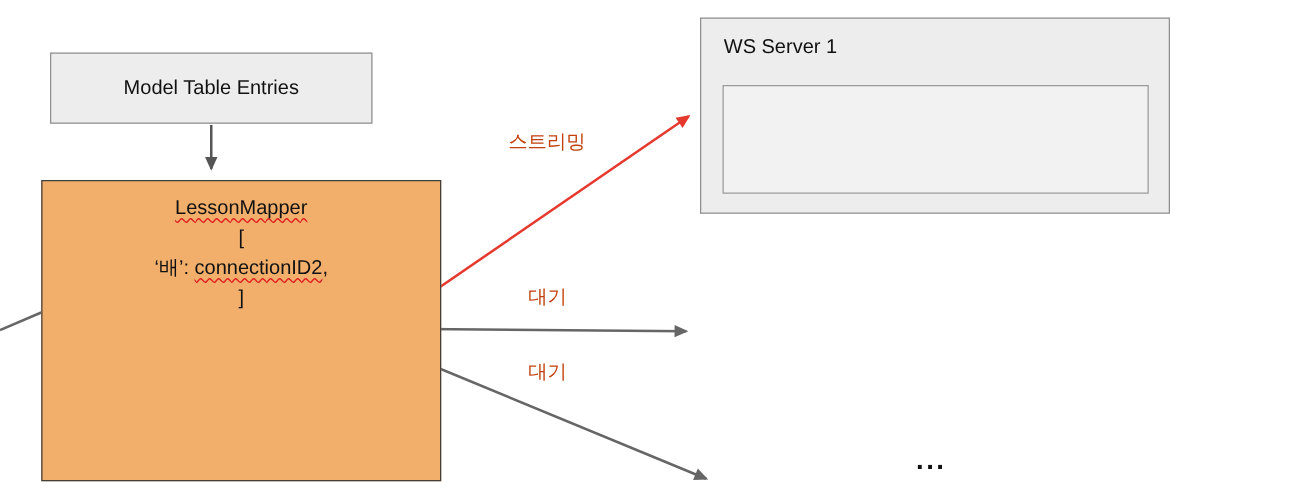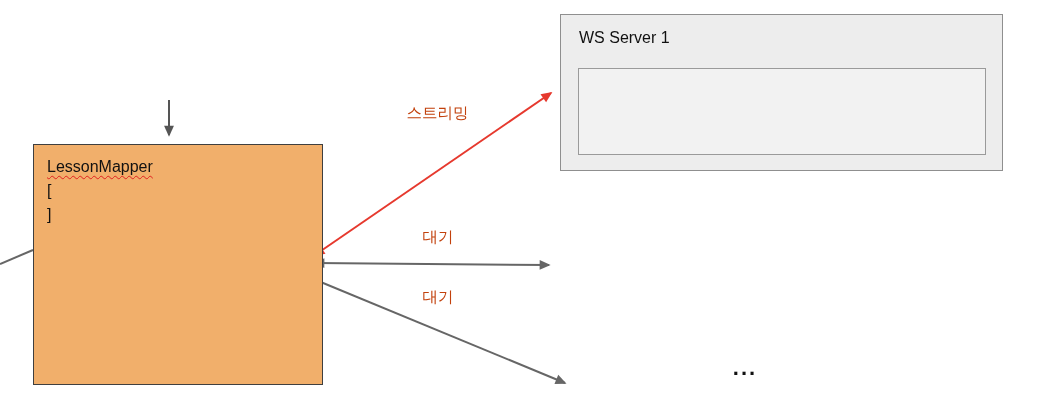--- a/index.html
+++ b/index.html
@@ -10,35 +10,35 @@
   .arrows { position: absolute; left: 0; top: 0; width: 1038px; height: 402px; pointer-events: none; }
 
   .box-model-table {
     position: absolute; left: 40px; top: 42px; width: 258px; height: 57px;
     background: #ededed; border: 1.5px solid #8f8f8f;
     display: flex; align-items: center; justify-content: center;
     font-size: 16px;
   }
 
   .lm-box {
-    position: absolute; left: 33px; top: 144px; width: 290px; height: 241px;
+    position: absolute; left: 33px; top: 144px; width: 320px; height: 241px;
     background: #f1af6b; border: 1.5px solid #3f3f3f;
-    padding: 10px 13px; font-size: 16px; line-height: 24px;
+    padding: 10px 13px; font-size: 16px; line-height: 24px; text-align: center;
   }
   .lm-line { white-space: pre-wrap; }
   .wavy {
     text-decoration-line: underline;
     text-decoration-style: wavy;
     text-decoration-color: #e02020;
     text-decoration-thickness: 1px;
     text-underline-offset: 3px;
   }
 
   .server {
-    position: absolute; left: 560px; width: 443px;
+    position: absolute; left: 560px; width: 376px;
     background: #ededed; border: 1.5px solid #8f8f8f;
   }
   .server1 { top: 14px; height: 157px; }
   .server2 { top: 190px; height: 160px; }
   .server-title { position: absolute; left: 18px; top: 14px; font-size: 16px; }
   .server-inner {
     position: absolute; left: 17px; right: 16px; bottom: 15px; height: 87px;
     background: #f2f2f2; border: 1.5px solid #9a9a9a;
     padding: 12px 15px; font-size: 16.5px; line-height: 28px;
   }
@@ -76,24 +76,28 @@
 
     <line x1="0" y1="264" x2="33" y2="250" stroke="#666666" stroke-width="2"></line>
 
     <line x1="315" y1="255" x2="551" y2="93" stroke="#e6392e" stroke-width="2" marker-start="url(#mRed)" marker-end="url(#mRed)"></line>
 
     <line x1="315" y1="263" x2="549" y2="265" stroke="#666666" stroke-width="2" marker-start="url(#mGray)" marker-end="url(#mGray)"></line>
 
     <line x1="311" y1="278" x2="565" y2="383" stroke="#666666" stroke-width="2" marker-end="url(#mGray)"></line>
   </svg>
 
+  <div class="box-model-table">
+    <span>Model Table Entries</span>
+  </div>
 
   <div class="lm-box">
     <div class="lm-line"><span class="wavy">LessonMapper</span></div>
     <div class="lm-line">[</div>
+    <div class="lm-line"><span>‘배’: </span><span class="wavy">connectionID2</span><span>,</span></div>
     <div class="lm-line">]</div>
   </div>
 
   <div class="server server1">
     <div class="server-title">WS Server 1</div>
     <div class="server-inner">
     </div>
   </div>
 
 

